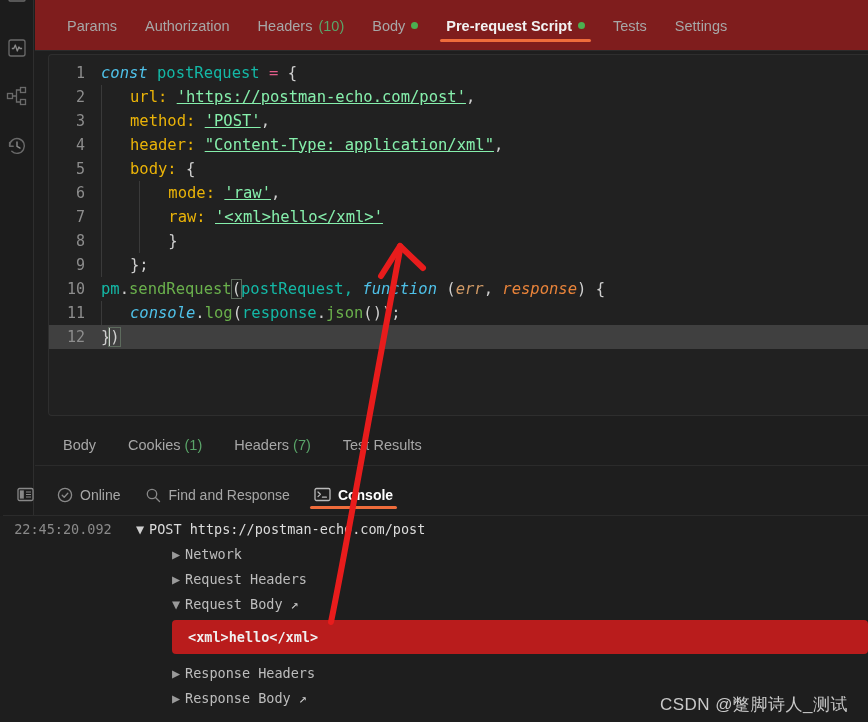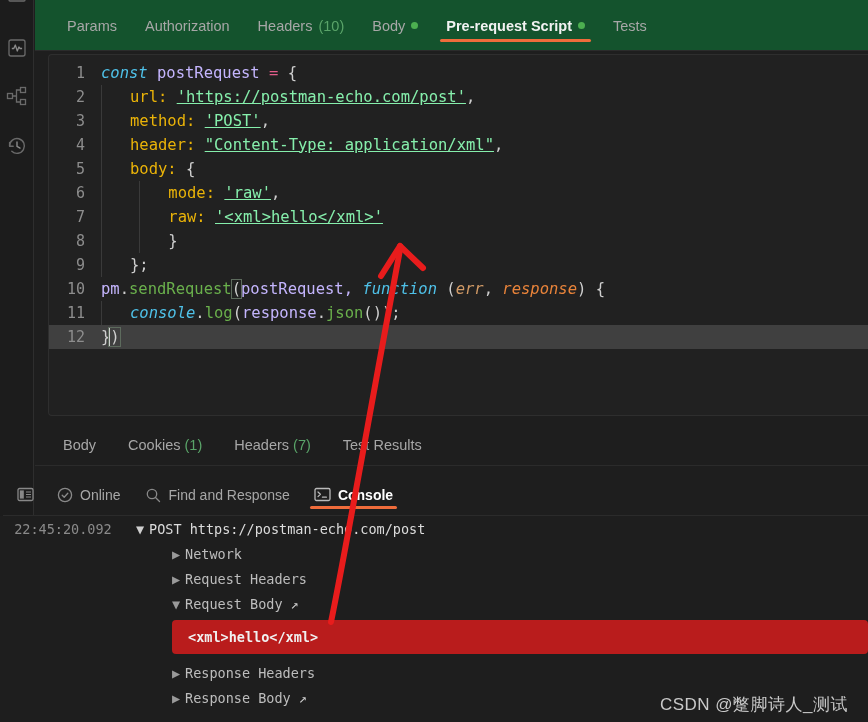--- a/index.html
+++ b/index.html
@@ -17,21 +17,21 @@
     background: #1c1c1c; border-right: 1px solid #2e2e2e;
     display: flex; flex-direction: column; align-items: center;
   }
   .rail-icon { width: 24px; height: 24px; display:flex; align-items:center; justify-content:center; opacity: .62; }
   .rail-icon svg { display:block; }
   .rail-top-cut { margin-top: -10px; }
 
   
   .tabstrip {
     position: absolute; left: 35px; top: 0; width: 833px; height: 51px;
-    background: #14532d; border-bottom: 1px solid #2b2b2b;
+    background: #7f1d1d; border-bottom: 1px solid #2b2b2b;
     display: flex; align-items: flex-start; padding-left: 18px;
   }
   .tab {
     position: relative; display: flex; align-items: center; gap: 6px;
     height: 51px; padding: 0 14px;
     color: #a7a7a7; font-size: 14.5px; white-space: nowrap;
     cursor: pointer;
   }
   .tab.active { color: #f2f2f2; font-weight: 600; }
   .tab .count { color: #5aa469; }
@@ -54,21 +54,21 @@
   }
   .cline { display: flex; height: 24px; align-items: center; white-space: pre; }
   .cline.hl { background: #404040; }
   .gut {
     width: 46px; min-width: 46px; text-align: right; padding-right: 10px;
     color: #8d8d8d; font-size: 15px; user-select: none;
   }
   .src { flex: 1; padding-left: 6px; }
 
   .kw   { color: #4fc1e8; font-style: italic; }
-  .var  { color: #c4b5fd; }
+  .var  { color: #14b8a6; }
   .prop { color: #eab308; }
   .str  { color: #86efac; text-decoration: underline; }
   .punc { color: #cfcfcf; }
   .op   { color: #e35d8a; }
   .fn   { color: #6ab04c; }
   .arg  { color: #d19a66; font-style: italic; }
   .arg2 { color: #e8833a; font-style: italic; }
   .mod  { color: #4fc1e8; font-style: italic; }
   .brk  { color: #cfcfcf; outline: 1px solid #5d6b5d; }
   .caret{ border-left: 1px solid #cfcfcf; margin-left:-1px; }
@@ -182,20 +182,23 @@
       <span class="dot"></span>
     </div>
     <div class="tab active">
       <span>Pre-request Script</span>
       <span class="dot"></span>
       <span class="underline"></span>
     </div>
     <div class="tab">
       <span>Tests</span>
     </div>
+    <div class="tab">
+      <span>Settings</span>
+    </div>
   </div>
 
   <div class="editor-wrap">
     <div class="code">
 
       <div class="cline">
         <span class="gut">1</span>
         <span class="src"><span class="kw">const</span><span class="var"> postRequest </span><span class="op">=</span><span class="punc"> {</span></span>
       </div>
 

